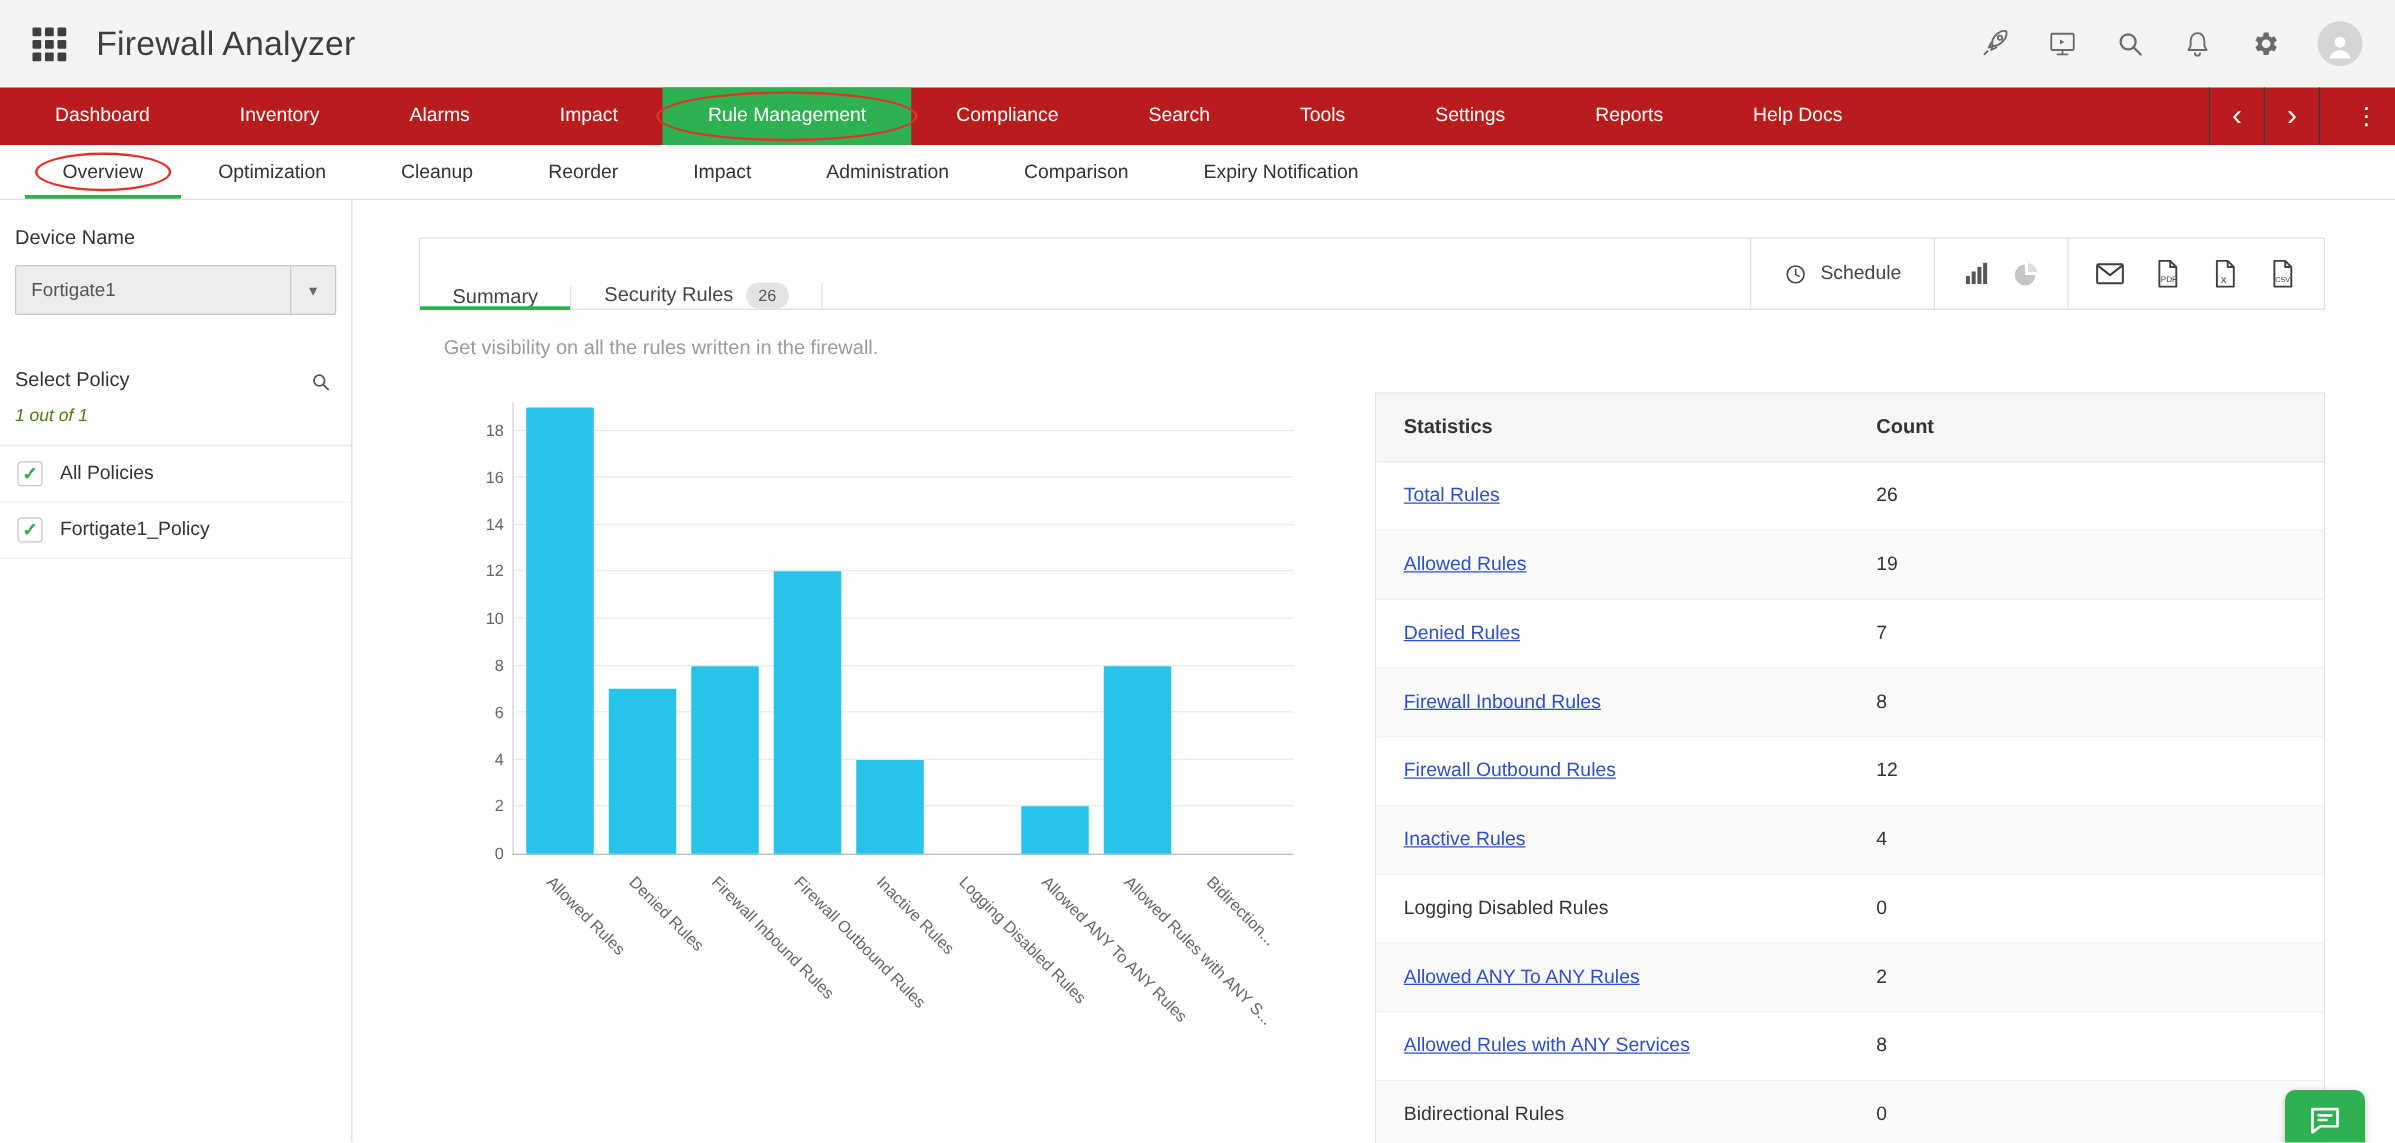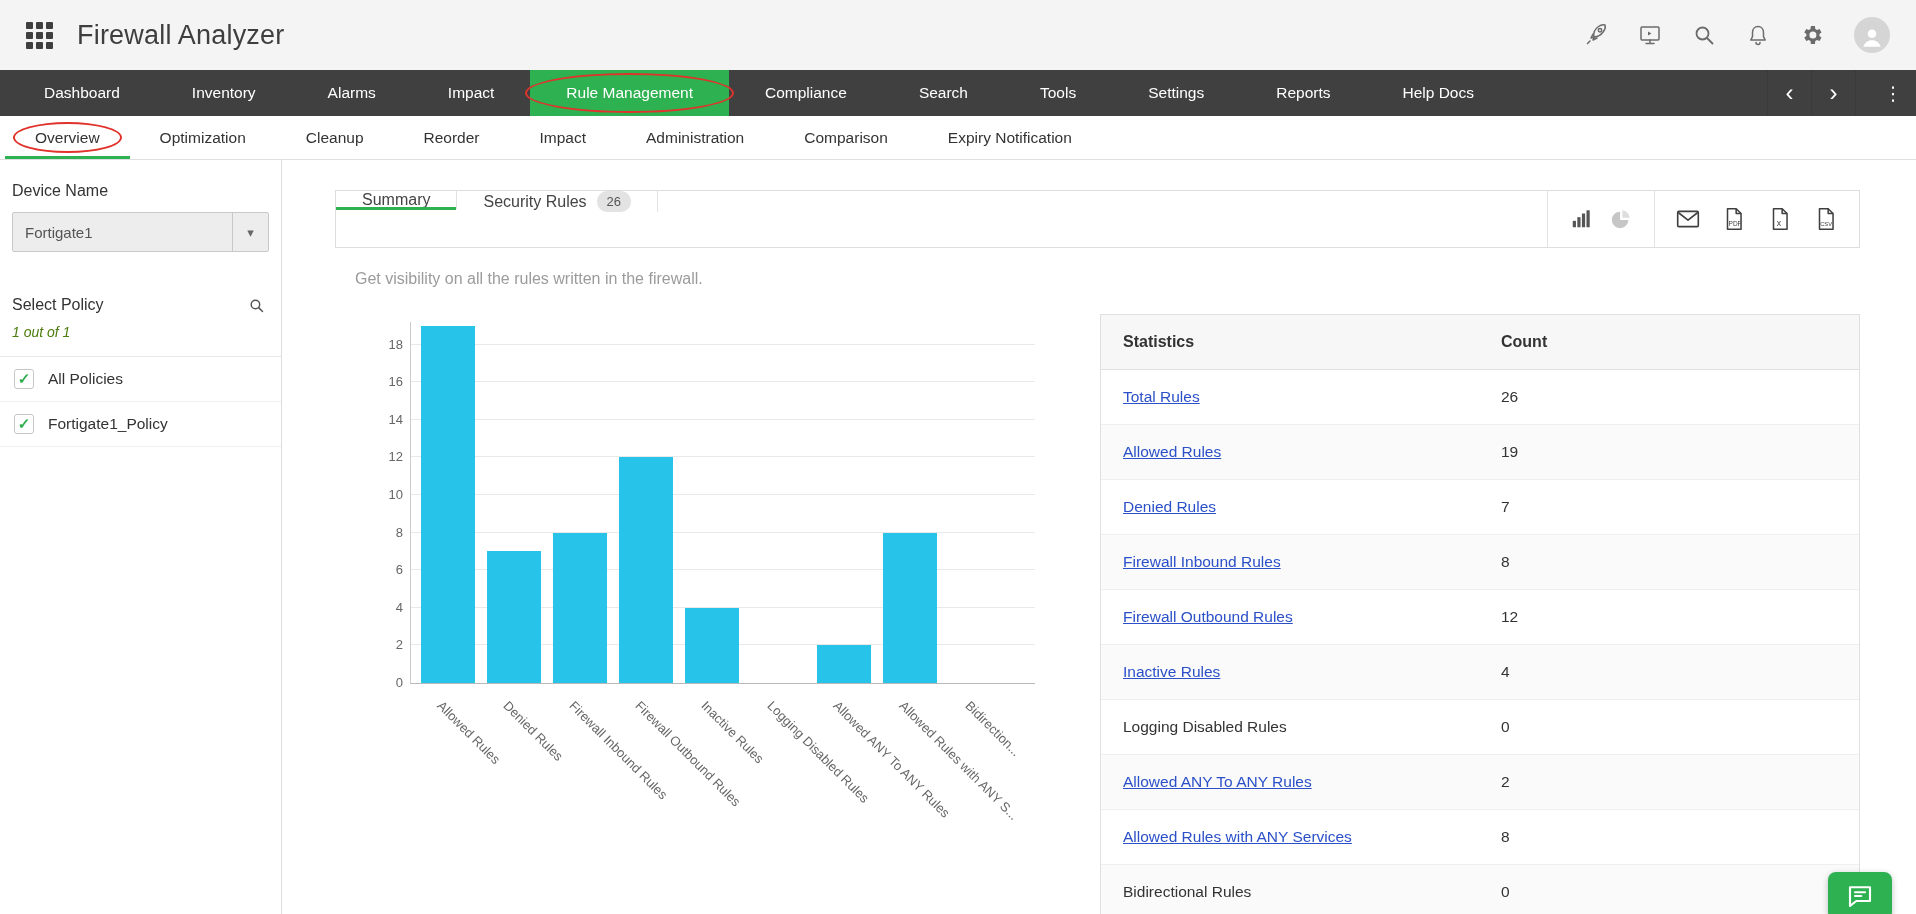--- a/index.html
+++ b/index.html
@@ -18,31 +18,31 @@
   .apps-grid{width:27px;height:27px;display:grid;grid-template-columns:repeat(3,1fr);gap:3px;cursor:pointer;flex-shrink:0;}
   .apps-grid i{background:#3f3f3f;border-radius:1px;display:block;}
   .app-title{font-size:27px;color:#3e3e3e;margin-left:24px;letter-spacing:.2px;white-space:nowrap;}
   .topbar-right{margin-left:auto;display:flex;align-items:center;gap:30px;color:#6b6b6b;}
   .tb-icon{display:flex;cursor:pointer;}
   .tb-icon svg{width:24px;height:24px;display:block;}
   .avatar{width:36px;height:36px;border-radius:50%;background:#d5d5d5;display:flex;align-items:center;justify-content:center;cursor:pointer;overflow:hidden;}
   .avatar svg{width:26px;height:26px;margin-top:4px;}
 
   
-  .mainnav{height:46px;background:#404040;display:flex;align-items:stretch;color:#fff;padding-left:8px;}
+  .mainnav{height:46px;background:#b91c1c;display:flex;align-items:stretch;color:#fff;padding-left:8px;}
   .nav-items{display:flex;align-items:stretch;}
   .nav-item{display:flex;align-items:center;padding:0 36px;font-size:15.5px;cursor:pointer;position:relative;white-space:nowrap;}
   .nav-item.nav-active{background:var(--green);}
   .annotation-oval{position:absolute;left:-5px;right:-5px;top:3px;bottom:3px;border:2.5px solid var(--red);border-radius:50%;pointer-events:none;}
   .nav-controls{margin-left:auto;display:flex;align-items:stretch;border-left:1px solid #3a3a3a;}
   .nav-arrow{width:44px;display:flex;align-items:center;justify-content:center;font-size:24px;border-right:1px solid #3a3a3a;cursor:pointer;color:#fff;}
   .kebab{width:46px;margin-left:14px;display:flex;align-items:center;justify-content:center;font-size:19px;cursor:pointer;color:#fff;}
 
   
-  .subnav{height:44px;background:#fff;border-bottom:1px solid #e0e0e0;display:flex;align-items:stretch;padding-left:5px;}
+  .subnav{height:44px;background:#fff;border-bottom:1px solid #e0e0e0;display:flex;align-items:stretch;padding-left:20px;}
   .subnav-item{display:flex;align-items:center;padding:0 30px;font-size:15.5px;color:#333;cursor:pointer;position:relative;white-space:nowrap;}
   .subnav-item.active{box-shadow:inset 0 -3px 0 var(--green);}
   .subnav-item .annotation-oval{left:8px;right:8px;top:6px;bottom:6px;border-width:2px;}
 
   
   .body-row{display:flex;height:754px;}
 
   
   .sidebar{width:282px;flex-shrink:0;border-right:1px solid #ddd;padding-top:22px;}
   .side-label{font-size:16px;color:#333;}
@@ -55,21 +55,21 @@
   .search-ic svg{width:17px;height:17px;}
   .policy-count{font-size:14px;color:#4d7c0f;margin:10px 0 0 12px;font-style:italic;}
   .policy-list{margin-top:16px;border-top:1px solid #e8e8e8;}
   .policy-item{display:flex;align-items:center;height:45px;padding-left:14px;border-bottom:1px solid #f0f0f0;cursor:pointer;}
   .checkbox{width:20px;height:20px;border:1px solid #c6c6c6;border-radius:3px;background:#fff;display:flex;align-items:center;justify-content:center;color:#2fae4e;font-size:15px;font-weight:bold;flex-shrink:0;}
   .plabel{margin-left:14px;font-size:15.5px;color:#333;}
 
   
   .main{flex:1;padding:30px 56px 0 53px;}
   .tabbar{border:1px solid #ddd;height:58px;display:flex;align-items:stretch;background:#fff;}
-  .tabs{display:flex;align-items:flex-start;}
+  .tabs{display:flex;align-items:flex-end;}
   .tab{display:flex;align-items:center;padding:0 26px;font-size:16px;color:#444;border-right:1px solid #e2e2e2;cursor:pointer;position:relative;white-space:nowrap;}
   .tab.active::after{content:"";position:absolute;left:0;right:0;bottom:-1px;height:3px;background:var(--green);}
   .badge{margin-left:10px;background:#e3e3e3;color:#555;border-radius:10px;padding:3px 10px;font-size:13px;}
   .tab-right{margin-left:auto;display:flex;align-items:stretch;}
   .schedule{display:flex;align-items:center;gap:10px;padding:0 26px;border-left:1px solid #e2e2e2;font-size:15.5px;color:#444;cursor:pointer;}
   .schedule svg{width:19px;height:19px;}
   .view-icons{display:flex;align-items:center;gap:18px;padding:0 22px;border-left:1px solid #e2e2e2;}
   .view-icons span{display:flex;cursor:pointer;}
   .view-icons svg{width:22px;height:22px;}
   .export-icons{display:flex;align-items:center;gap:20px;padding:0 20px;border-left:1px solid #e2e2e2;color:#3f3f3f;}
@@ -271,20 +271,29 @@
         <div class="tabs" id="tabs">
             <div class="tab active">
               <span>Summary</span>
             </div>
             <div class="tab">
               <span>Security Rules</span>
               <span class="badge">26</span>
             </div>
           </div>
         <div class="tab-right">
+          <div class="schedule">
+            <span style="display:flex;">
+              <svg viewBox="0 0 24 24" fill="none" stroke="#444" stroke-width="1.6" stroke-linecap="round">
+                <circle cx="12" cy="12" r="8.5"></circle>
+                  <path d="M12 7v5l3.5 2"></path>
+              </svg>
+            </span>
+            <span>Schedule</span>
+          </div>
           <div class="view-icons">
             <span>
               <svg viewBox="0 0 24 24" fill="#555">
                 <rect x="3" y="14" width="3.5" height="7"></rect>
                   <rect x="8" y="10" width="3.5" height="11"></rect>
                 <rect x="13" y="6" width="3.5" height="15"></rect>
                   <rect x="18" y="2.5" width="3.5" height="18.5"></rect>
               </svg>
             </span>
             <span>

